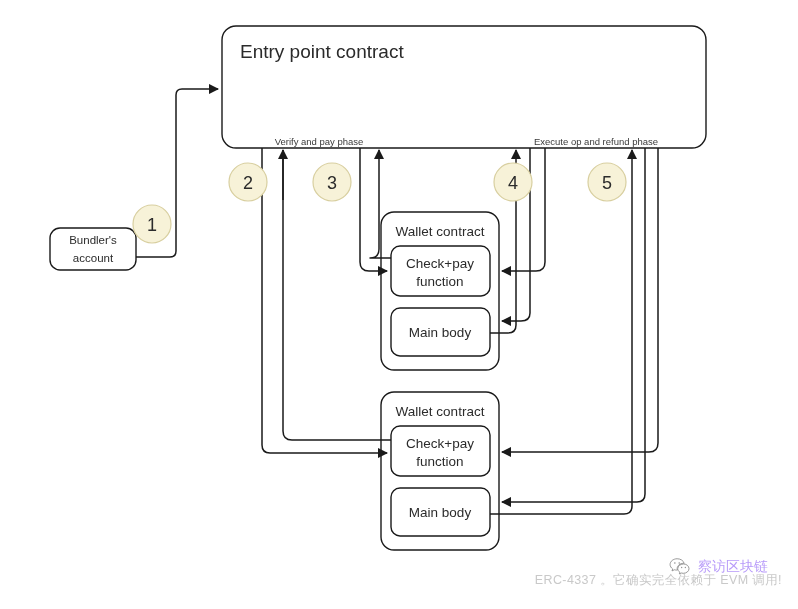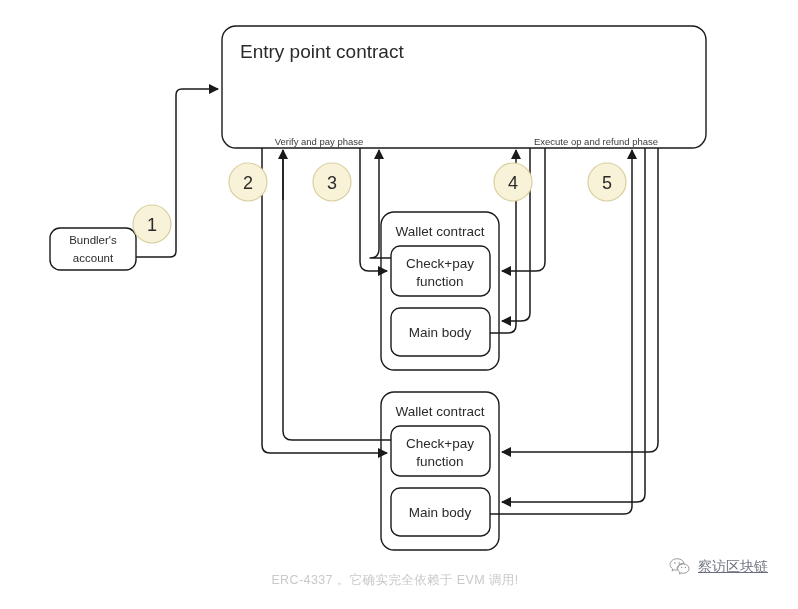--- a/index.html
+++ b/index.html
@@ -77,42 +77,41 @@
     font-size: 11.5px;
     fill: #2b2b2b;
     text-anchor: middle;
     dominant-baseline: central;
   }
   .caption {
     position: absolute;
     left: 8px;
     right: 0;
     top: 572px;
-    text-align: center;
+    text-align: right;
     font-size: 12.5px;
     color: #c9c9c9;
     letter-spacing: 0.4px;
     font-family: "Liberation Sans", "DejaVu Sans", sans-serif;
     user-select: none;
   }
   .watermark {
     position: absolute;
     right: 14px;
     top: 557px;
     display: flex;
     align-items: center;
     gap: 7px;
     opacity: 0.62;
   }
   .watermark-label {
     font-size: 14px;
-    color: #0f172a;
+    color: #8b5cf6;
     font-family: "Liberation Sans", "DejaVu Sans", sans-serif;
     white-space: nowrap;
-    text-decoration: underline;
   }
   .wechat-icon {
     width: 22px;
     height: 20px;
     flex: 0 0 auto;
   }
 </style>
 </head>
 <body>
 

